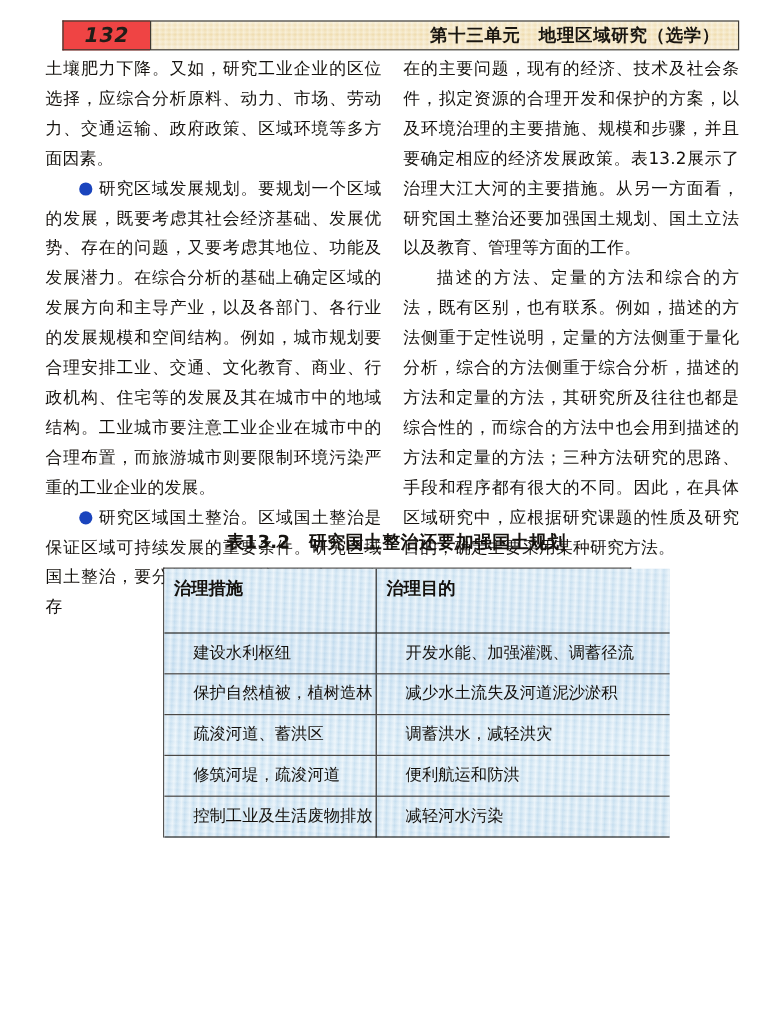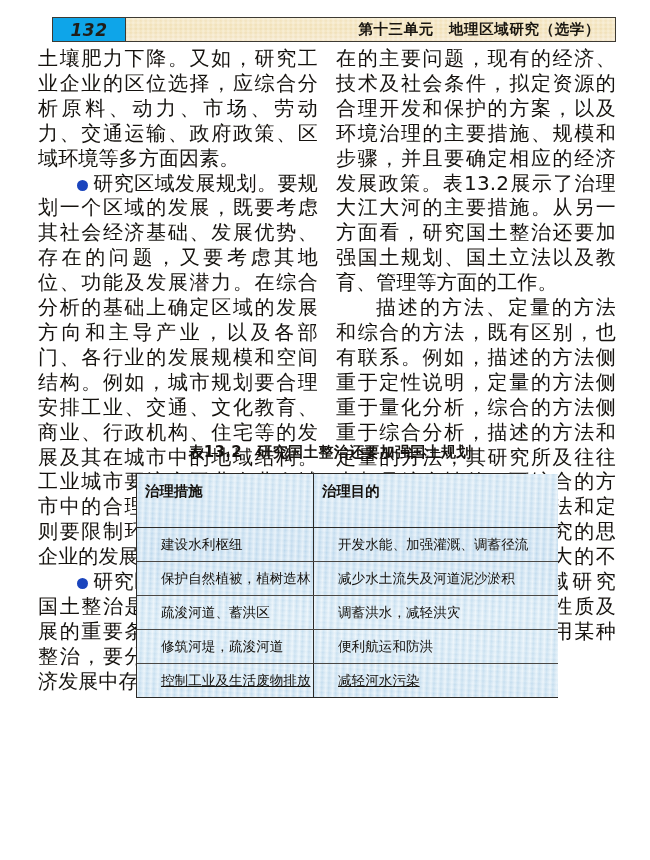--- a/index.html
+++ b/index.html
@@ -24,21 +24,21 @@
     height: 25px;
     display: flex;
     align-items: stretch;
   }
   .header-pagenum {
     width: 72px;
     flex: 0 0 72px;
     border-top: 1.6px solid #3d3a33;
     border-bottom: 1.6px solid #3d3a33;
     border-left: 1.6px solid #3d3a33;
-    background: #0ea5e9;
+    background: #ef4444;
     display: flex;
     align-items: center;
     justify-content: center;
     font-size: 17px;
     font-weight: bold;
     font-style: italic;
     color: #201d18;
     letter-spacing: 0.5px;
   }
   .header-band {
@@ -76,21 +76,21 @@
     top: 46px;
     width: 578px;
     display: flex;
     gap: 18px;
   }
   .col {
     width: 280px;
     flex: 0 0 280px;
   }
   .para {
-    font-size: 20px;
+    font-size: 14px;
     line-height: 24.9px;
     color: #15120e;
     text-align: justify;
     text-justify: inter-ideograph;
     letter-spacing: 0.15px;
     margin: 0;
   }
   .para.indent {
     text-indent: 2em;
   }
@@ -157,21 +157,21 @@
     padding-top: 5px;
     padding-bottom: 24px;
   }
   table.measures .col-a { width: 160px; }
   table.measures .col-b { width: 228px; margin-top: 12px; }
 
   
   table.measures tr.head { border-bottom: 1.5px solid #2c2a27; }
   table.measures tr.head td { border-bottom: 1.5px solid #2c2a27; }
   table.measures tbody tr.body-row td { border-bottom: 1.1px solid #4a4845; padding-left: 24px; }
-  table.measures tbody tr.body-row:last-child td { border-bottom: 1.5px solid #2c2a27; text-decoration: underline; }
+  table.measures tbody tr.body-row:last-child td { border-bottom: 1.5px solid #2c2a27; }
   table.measures td.col-a { border-right: 1.3px solid #2c2a27; }
   .table-wrap {
     border-top: 1.5px solid #2c2a27;
     border-left: 1.5px solid #2c2a27;
     border-right: 1.5px solid #2c2a27;
     box-sizing: content-box;
     width: 388px;
   }
 </style>
 </head>

